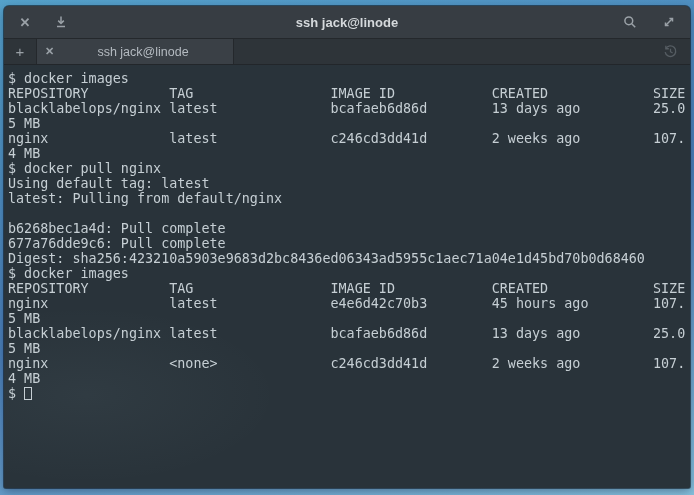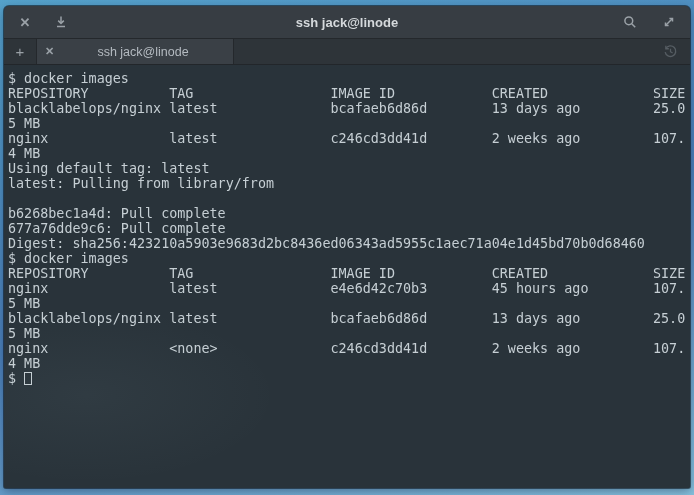--- a/index.html
+++ b/index.html
@@ -139,22 +139,23 @@
   </div>
 
   <div class="terminal">
     <div>
         <div class="t-line">$ docker images</div>
         <div class="t-line">REPOSITORY          TAG                 IMAGE ID            CREATED             SIZE</div>
         <div class="t-line">blacklabelops/nginx latest              bcafaeb6d86d        13 days ago         25.0</div>
         <div class="t-line">5 MB</div>
         <div class="t-line">nginx               latest              c246cd3dd41d        2 weeks ago         107.</div>
         <div class="t-line">4 MB</div>
+        <div class="t-line">$ docker pull nginx</div>
         <div class="t-line">Using default tag: latest</div>
-        <div class="t-line">latest: Pulling from library/from</div>
+        <div class="t-line">latest: Pulling from default/nginx</div>
         <div class="t-line"></div>
         <div class="t-line">b6268bec1a4d: Pull complete</div>
         <div class="t-line">677a76dde9c6: Pull complete</div>
         <div class="t-line">Digest: sha256:423210a5903e9683d2bc8436ed06343ad5955c1aec71a04e1d45bd70b0d68460</div>
         <div class="t-line">$ docker images</div>
         <div class="t-line">REPOSITORY          TAG                 IMAGE ID            CREATED             SIZE</div>
         <div class="t-line">nginx               latest              e4e6d42c70b3        45 hours ago        107.</div>
         <div class="t-line">5 MB</div>
         <div class="t-line">blacklabelops/nginx latest              bcafaeb6d86d        13 days ago         25.0</div>
         <div class="t-line">5 MB</div>

